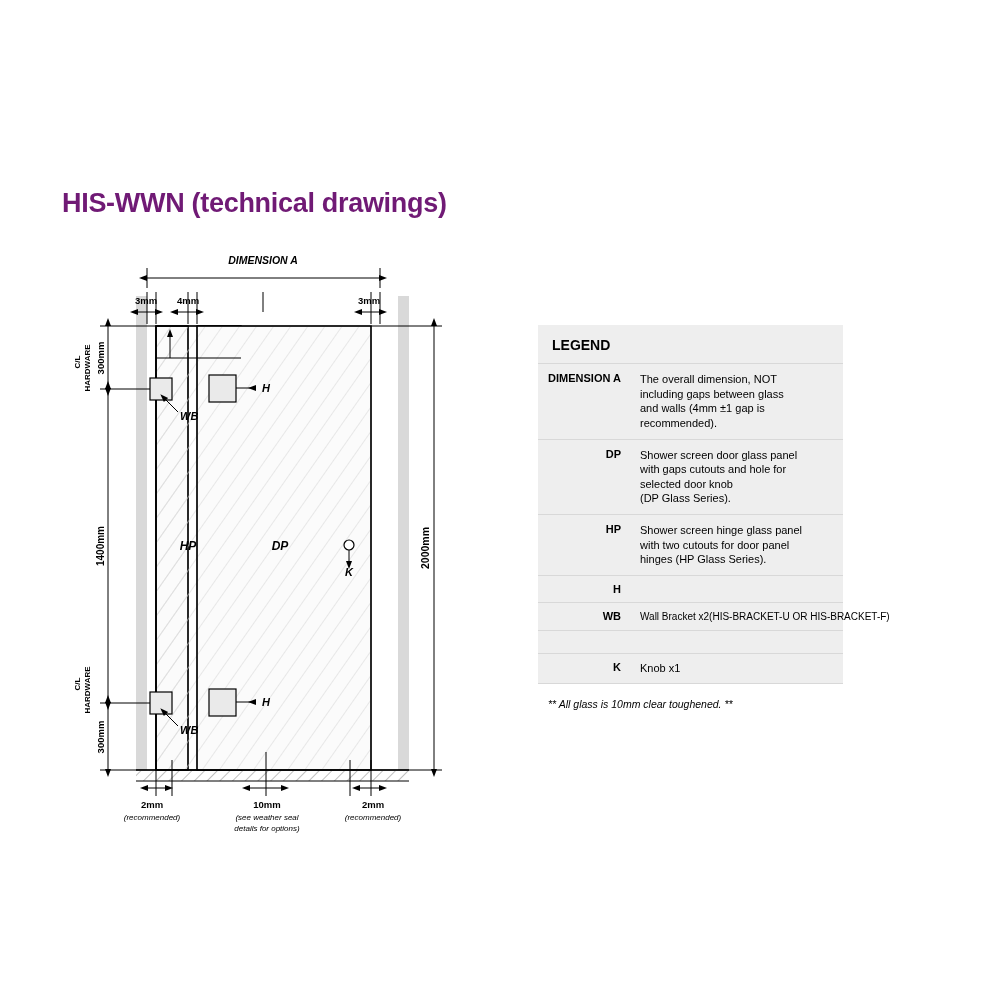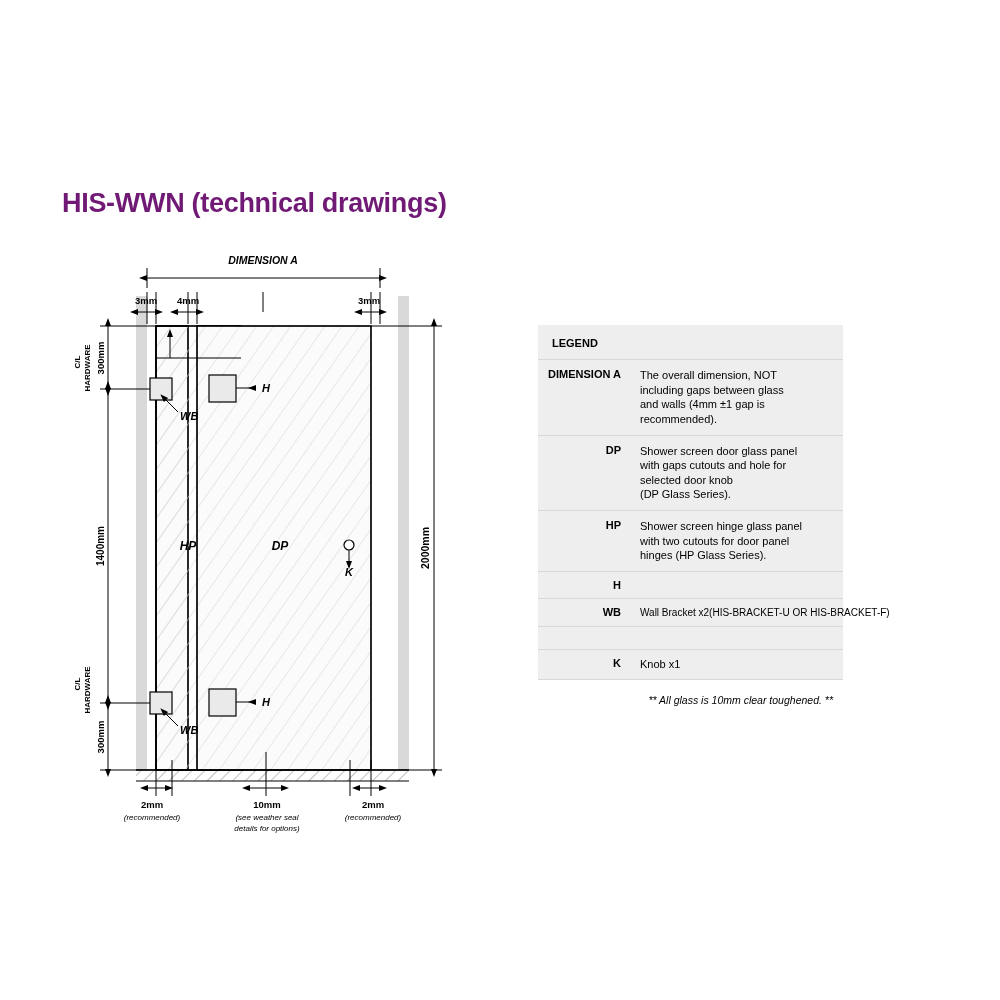--- a/index.html
+++ b/index.html
@@ -39,21 +39,21 @@
   
   #legend {
     position: absolute;
     left: 538px;
     top: 325px;
     width: 305px;
     background: #eeeeee;
     font-size: 11px;
   }
   #legend .legend-title {
-    font-size: 11px;
+    font-size: 14px;
     font-weight: bold;
     padding: 12px 14px 10px 14px;
     border-bottom: 1px solid #d8d8d8;
   }
   .legend-row {
     display: flex;
     border-bottom: 1px solid #d8d8d8;
     min-height: 26px;
   }
   .legend-row:last-of-type { border-bottom: none; }
@@ -82,21 +82,21 @@
   .legend-row.wide .legend-val {
     white-space: nowrap;
     font-size: 10px;
   }
   .legend-row.spacer {
     min-height: 22px;
     border-bottom: 1px solid #d8d8d8;
   }
   #legend .legend-note {
     padding: 14px 10px 13px 10px;
-    text-align: right;
+    text-align: left;
     font-style: italic;
     font-size: 10.5px;
     background: #ffffff;
   }
 
   
 </style>
 </head>
 <body>
 

